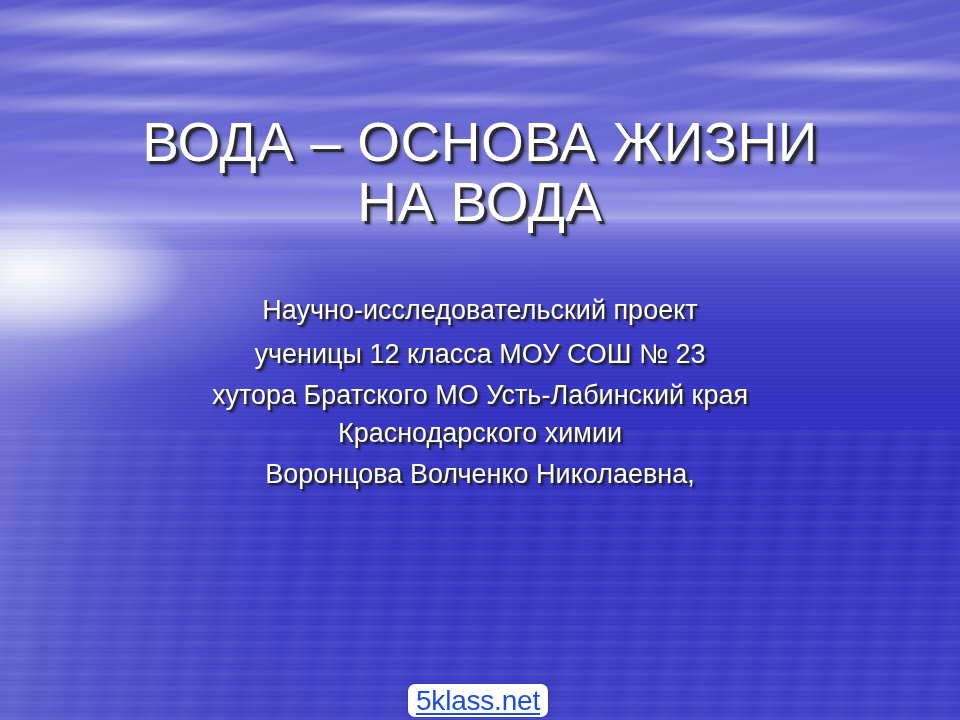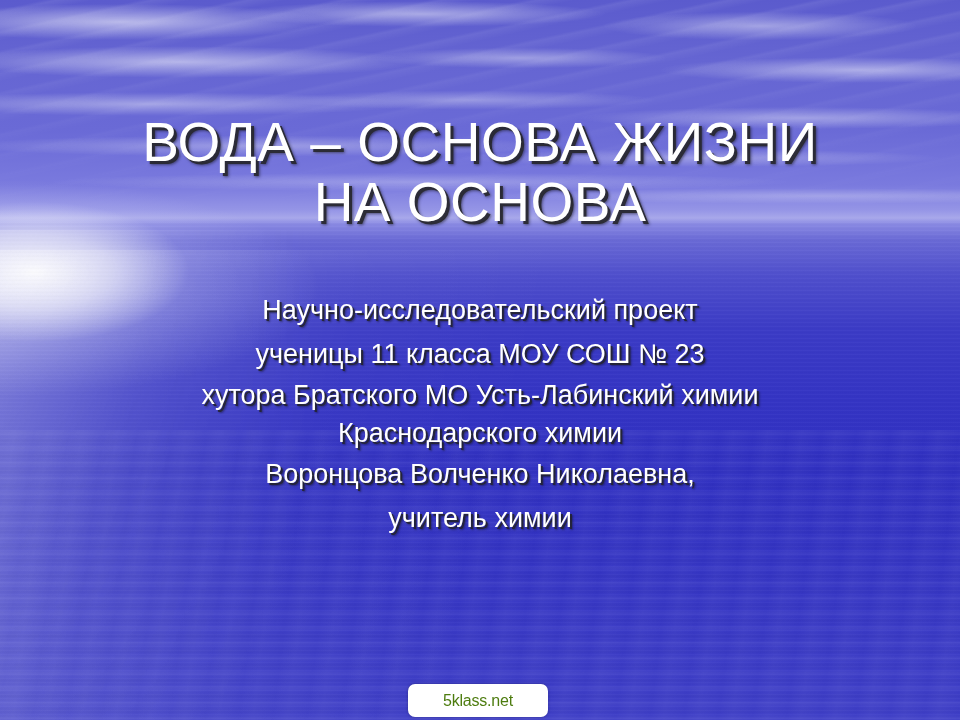--- a/index.html
+++ b/index.html
@@ -191,23 +191,24 @@
     width: 140px;
     height: 33px;
     background: #ffffff;
     border-radius: 7px;
     box-shadow: 0 0 3px rgba(0,0,0,.28);
     display: flex;
     align-items: center;
     justify-content: center;
   }
   .watermark-text {
-    color: #4d7c0f;
-    font-size: 16px;
+    color: #1d4ed8;
+    font-size: 28px;
     line-height: 21px;
+    text-decoration: underline;
     text-underline-offset: 3px;
     letter-spacing: -.2px;
   }
 </style>
 </head>
 <body>
 
 <div id="slide">
 
   <div class="bg-layer bg-base"></div>
@@ -216,30 +217,29 @@
   <div class="bg-layer bg-sunglow"></div>
   <div class="bg-layer bg-glitter"></div>
   <div class="bg-layer bg-ripples"></div>
   <div class="bg-layer bg-waves"></div>
   <div class="bg-layer bg-leftsheen"></div>
 
   <div class="content">
 
     <div class="title">
       <span class="title-line">ВОДА – ОСНОВА ЖИЗНИ</span>
-      <span class="title-line">НА ОСНОВА</span>
+      <span class="title-line">НА ВОДА</span>
     </div>
 
     <div class="subtitle">
       <span class="sub-line">Научно-исследовательский проект</span>
-      <span class="sub-line">ученицы 11 класса МОУ  СОШ № 23</span>
-      <span class="sub-line tight">хутора Братского  МО  Усть-Лабинский химии</span>
+      <span class="sub-line">ученицы 12 класса МОУ  СОШ № 23</span>
+      <span class="sub-line tight">хутора Братского  МО  Усть-Лабинский края</span>
       <span class="sub-line tight">Краснодарского  химии</span>
       <span class="sub-line">Воронцова Волченко Николаевна,</span>
-      <span class="sub-line">учитель химии</span>
     </div>
 
     <div class="watermark">
       <span class="watermark-text">5klass.net</span>
     </div>
 
   </div>
 </div>
 
 </body></html>

